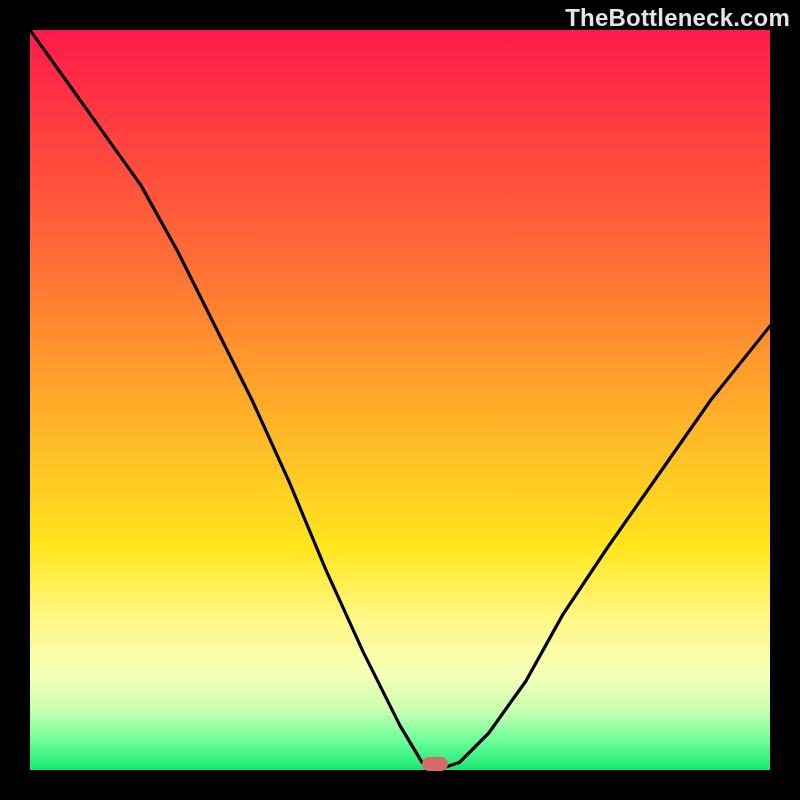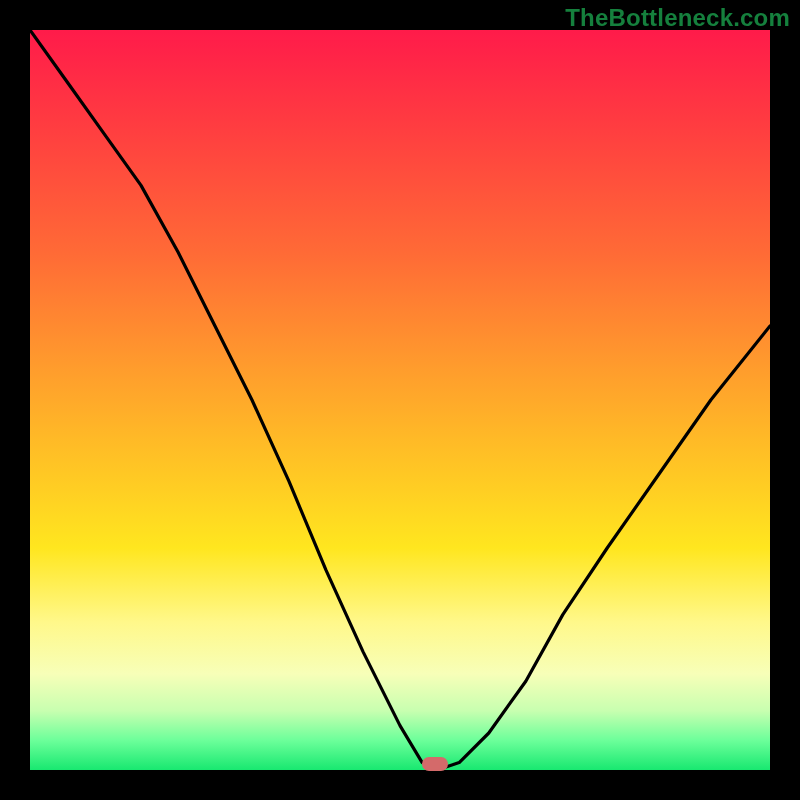--- a/index.html
+++ b/index.html
@@ -14,21 +14,21 @@
   .frame {
     position: relative;
     width: 800px;
     height: 800px;
     background: #000;
   }
   .watermark {
     position: absolute;
     top: 4px;
     right: 10px;
-    color: #15803d;
+    color: #e5e5e5;
     font-size: 24px;
     font-weight: 600;
     letter-spacing: 0.2px;
     user-select: none;
   }
   .plot-area {
     position: absolute;
     left: 30px;
     top: 30px;
     width: 740px;

